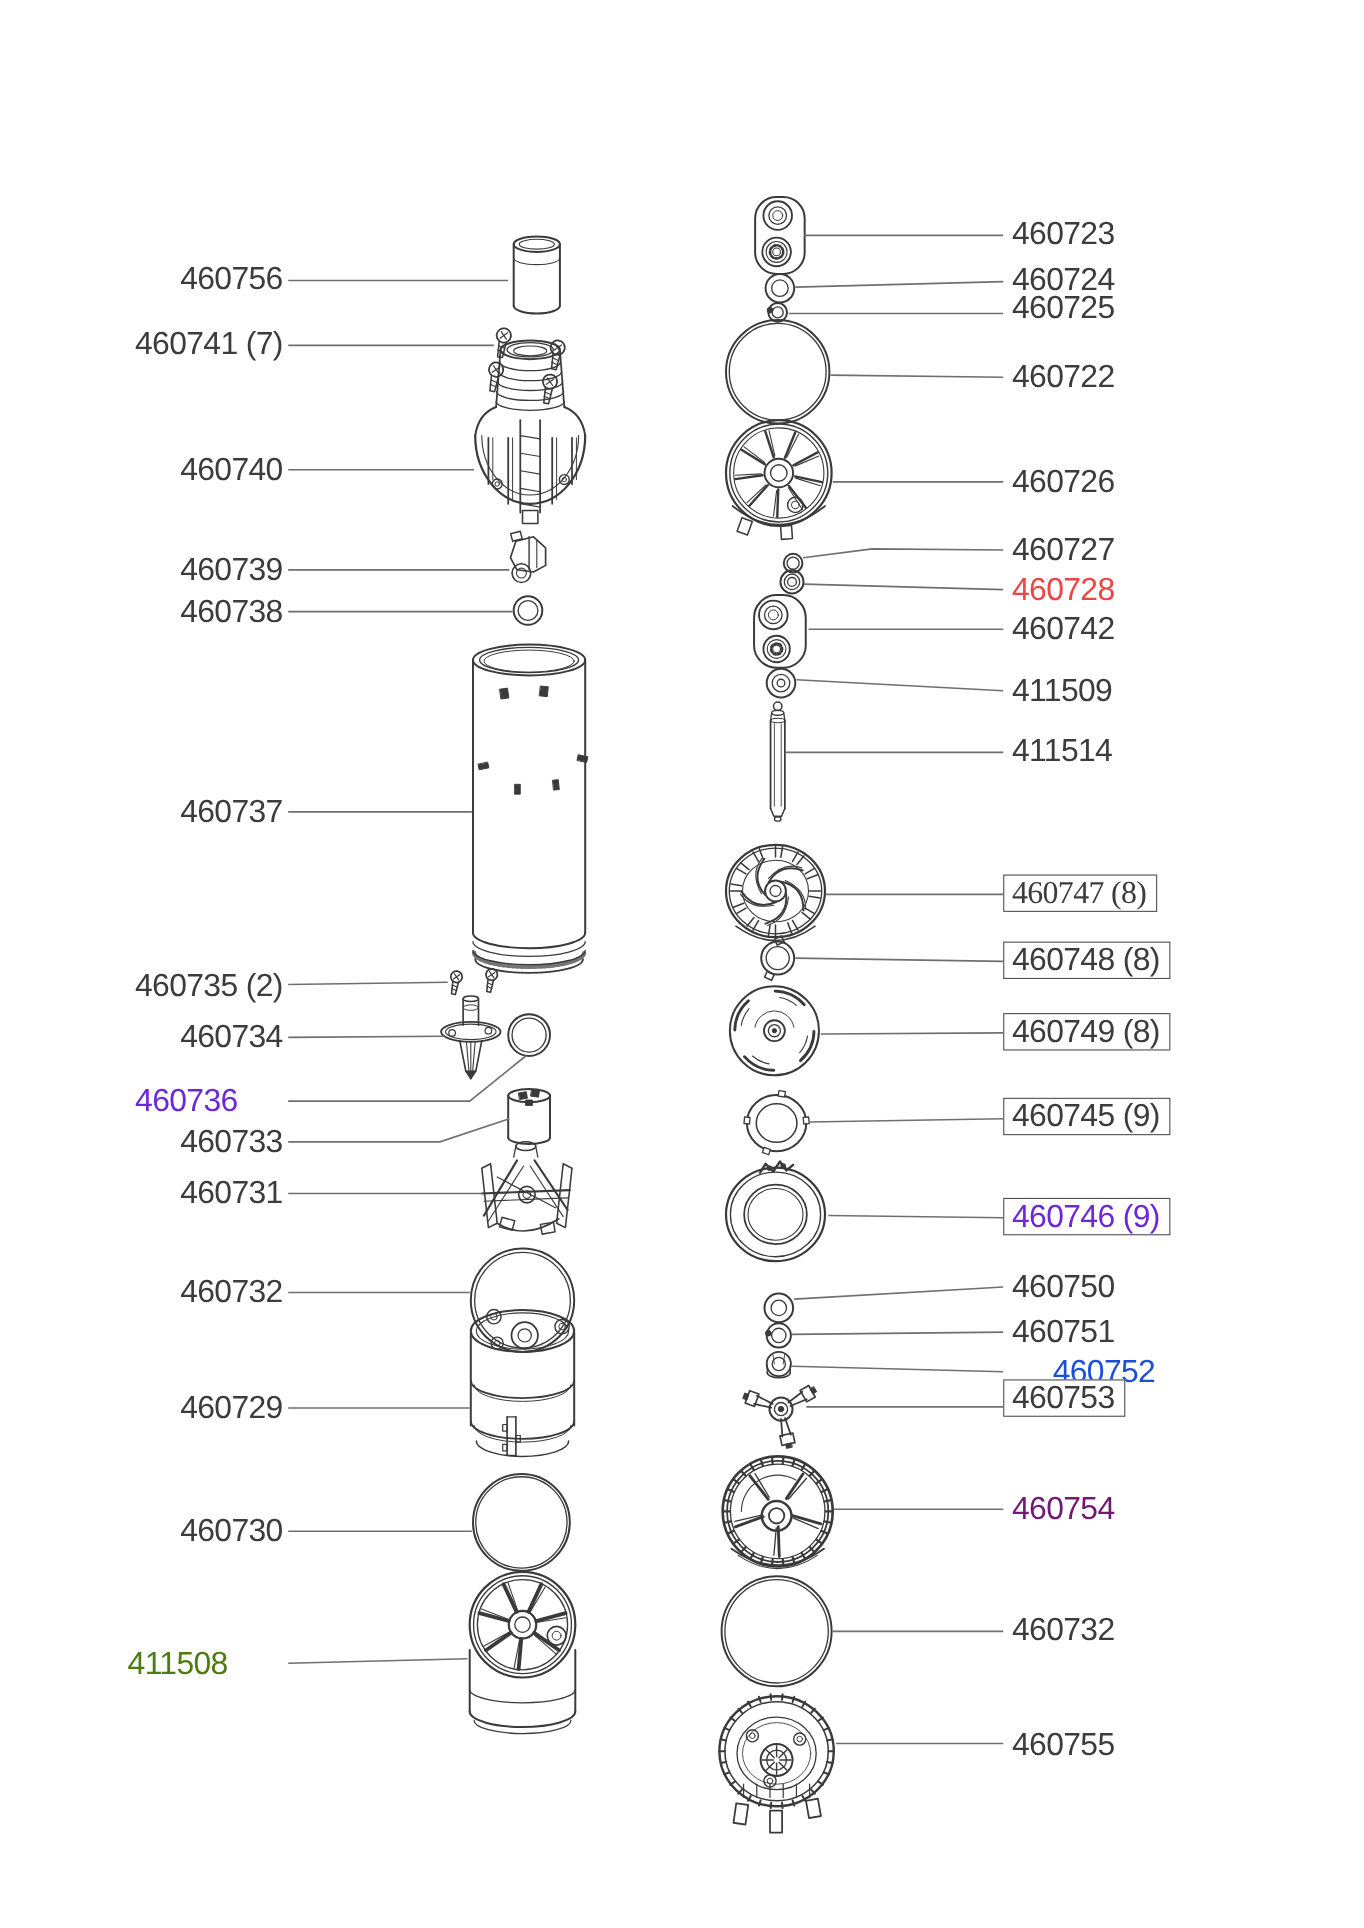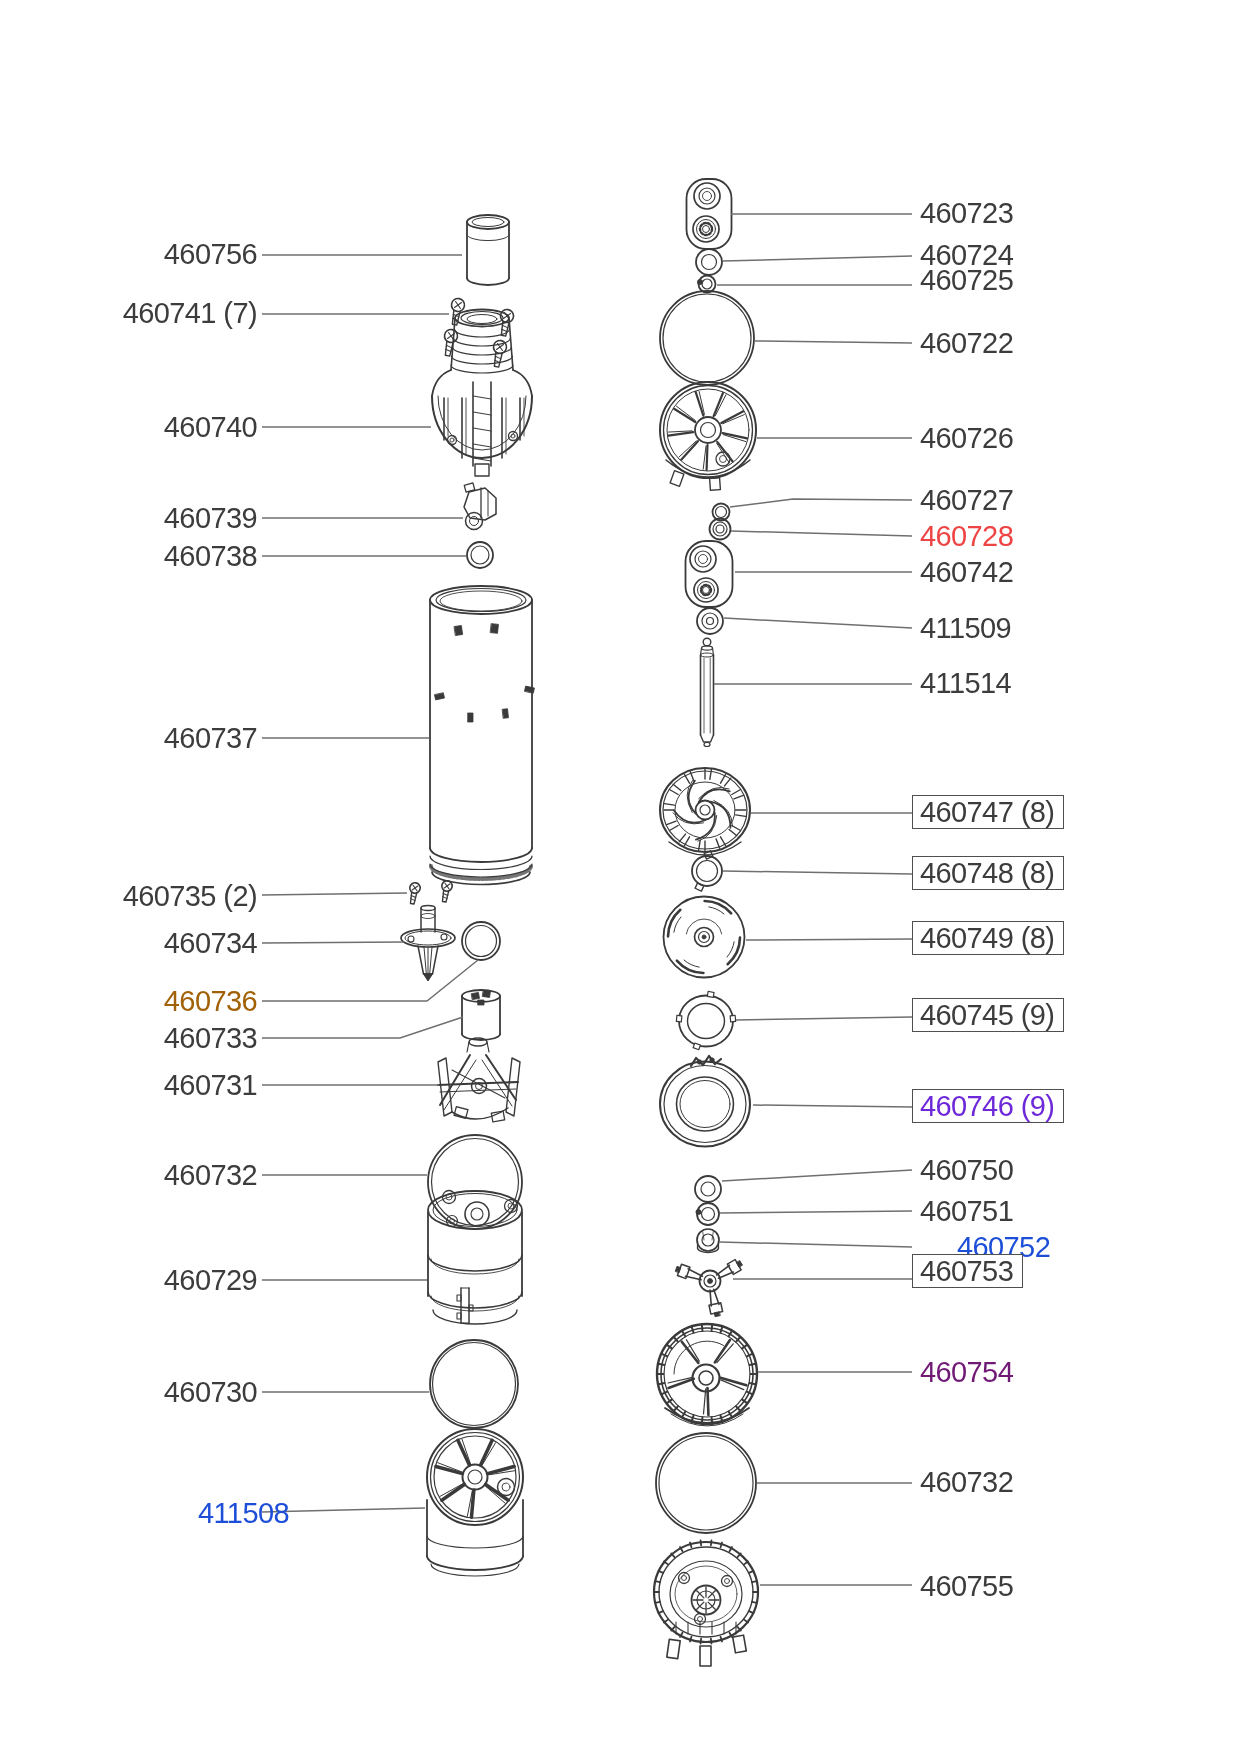--- a/index.html
+++ b/index.html
@@ -611,38 +611,38 @@
     </svg>
   <div id="labels">
       <div class="lbl left" style="color: rgb(60, 60, 60); right: 983px; top: 236px;">460756</div>
       <div class="lbl left" style="color: rgb(60, 60, 60); right: 983px; top: 295px;">460741 (7)</div>
       <div class="lbl left" style="color: rgb(60, 60, 60); right: 983px; top: 409px;">460740</div>
       <div class="lbl left" style="color: rgb(60, 60, 60); right: 983px; top: 500px;">460739</div>
       <div class="lbl left" style="color: rgb(60, 60, 60); right: 983px; top: 538px;">460738</div>
       <div class="lbl left" style="color: rgb(60, 60, 60); right: 983px; top: 720px;">460737</div>
       <div class="lbl left" style="color: rgb(60, 60, 60); right: 983px; top: 878px;">460735 (2)</div>
       <div class="lbl left" style="color: rgb(60, 60, 60); right: 983px; top: 925px;">460734</div>
-      <div class="lbl left" style="color: #a16207; right: 983px; top: 983px;">460736</div>
+      <div class="lbl left" style="color: #6d28d9; right: 1024px; top: 983px;">460736</div>
       <div class="lbl left" style="color: rgb(60, 60, 60); right: 983px; top: 1020px;">460733</div>
       <div class="lbl left" style="color: rgb(60, 60, 60); right: 983px; top: 1067px;">460731</div>
       <div class="lbl left" style="color: rgb(60, 60, 60); right: 983px; top: 1157px;">460732</div>
       <div class="lbl left" style="color: rgb(60, 60, 60); right: 983px; top: 1262px;">460729</div>
       <div class="lbl left" style="color: rgb(60, 60, 60); right: 983px; top: 1374px;">460730</div>
-      <div class="lbl left" style="color: #1d4ed8; right: 951px; top: 1495px;">411508</div>
+      <div class="lbl left" style="color: #4d7c0f; right: 1033px; top: 1495px;">411508</div>
       <div class="lbl right" style="color: rgb(60, 60, 60); left: 920px; top: 195px;">460723</div>
       <div class="lbl right" style="color: rgb(60, 60, 60); left: 920px; top: 237px;">460724</div>
       <div class="lbl right" style="color: rgb(60, 60, 60); left: 920px; top: 262px;">460725</div>
       <div class="lbl right" style="color: rgb(60, 60, 60); left: 920px; top: 325px;">460722</div>
       <div class="lbl right" style="color: rgb(60, 60, 60); left: 920px; top: 420px;">460726</div>
       <div class="lbl right" style="color: rgb(60, 60, 60); left: 920px; top: 482px;">460727</div>
       <div class="lbl right" style="color: #ef4444; left: 920px; top: 518px;">460728</div>
       <div class="lbl right" style="color: rgb(60, 60, 60); left: 920px; top: 554px;">460742</div>
       <div class="lbl right" style="color: rgb(60, 60, 60); left: 920px; top: 610px;">411509</div>
       <div class="lbl right" style="color: rgb(60, 60, 60); left: 920px; top: 665px;">411514</div>
-      <div class="lbl right boxed" style="color: rgb(60, 60, 60); left: 912px; top: 795px;">460747 (8)</div>
+      <div class="lbl right boxed" style="color: rgb(60, 60, 60); left: 912px; top: 795px; font-family: Liberation Serif, serif;">460747 (8)</div>
       <div class="lbl right boxed" style="color: rgb(60, 60, 60); left: 912px; top: 856px;">460748 (8)</div>
       <div class="lbl right boxed" style="color: rgb(60, 60, 60); left: 912px; top: 921px;">460749 (8)</div>
       <div class="lbl right boxed" style="color: rgb(60, 60, 60); left: 912px; top: 998px;">460745 (9)</div>
       <div class="lbl right boxed" style="color: #6d28d9; left: 912px; top: 1089px;">460746 (9)</div>
       <div class="lbl right" style="color: rgb(60, 60, 60); left: 920px; top: 1152px;">460750</div>
       <div class="lbl right" style="color: rgb(60, 60, 60); left: 920px; top: 1193px;">460751</div>
       <div class="lbl right" style="color: #1d4ed8; left: 920px; top: 1229px; margin-left: 37px;">460752</div>
       <div class="lbl right boxed" style="color: rgb(60, 60, 60); left: 912px; top: 1254px;">460753</div>
       <div class="lbl right" style="color: #701a75; left: 920px; top: 1354px;">460754</div>
       <div class="lbl right" style="color: rgb(60, 60, 60); left: 920px; top: 1464px;">460732</div>

